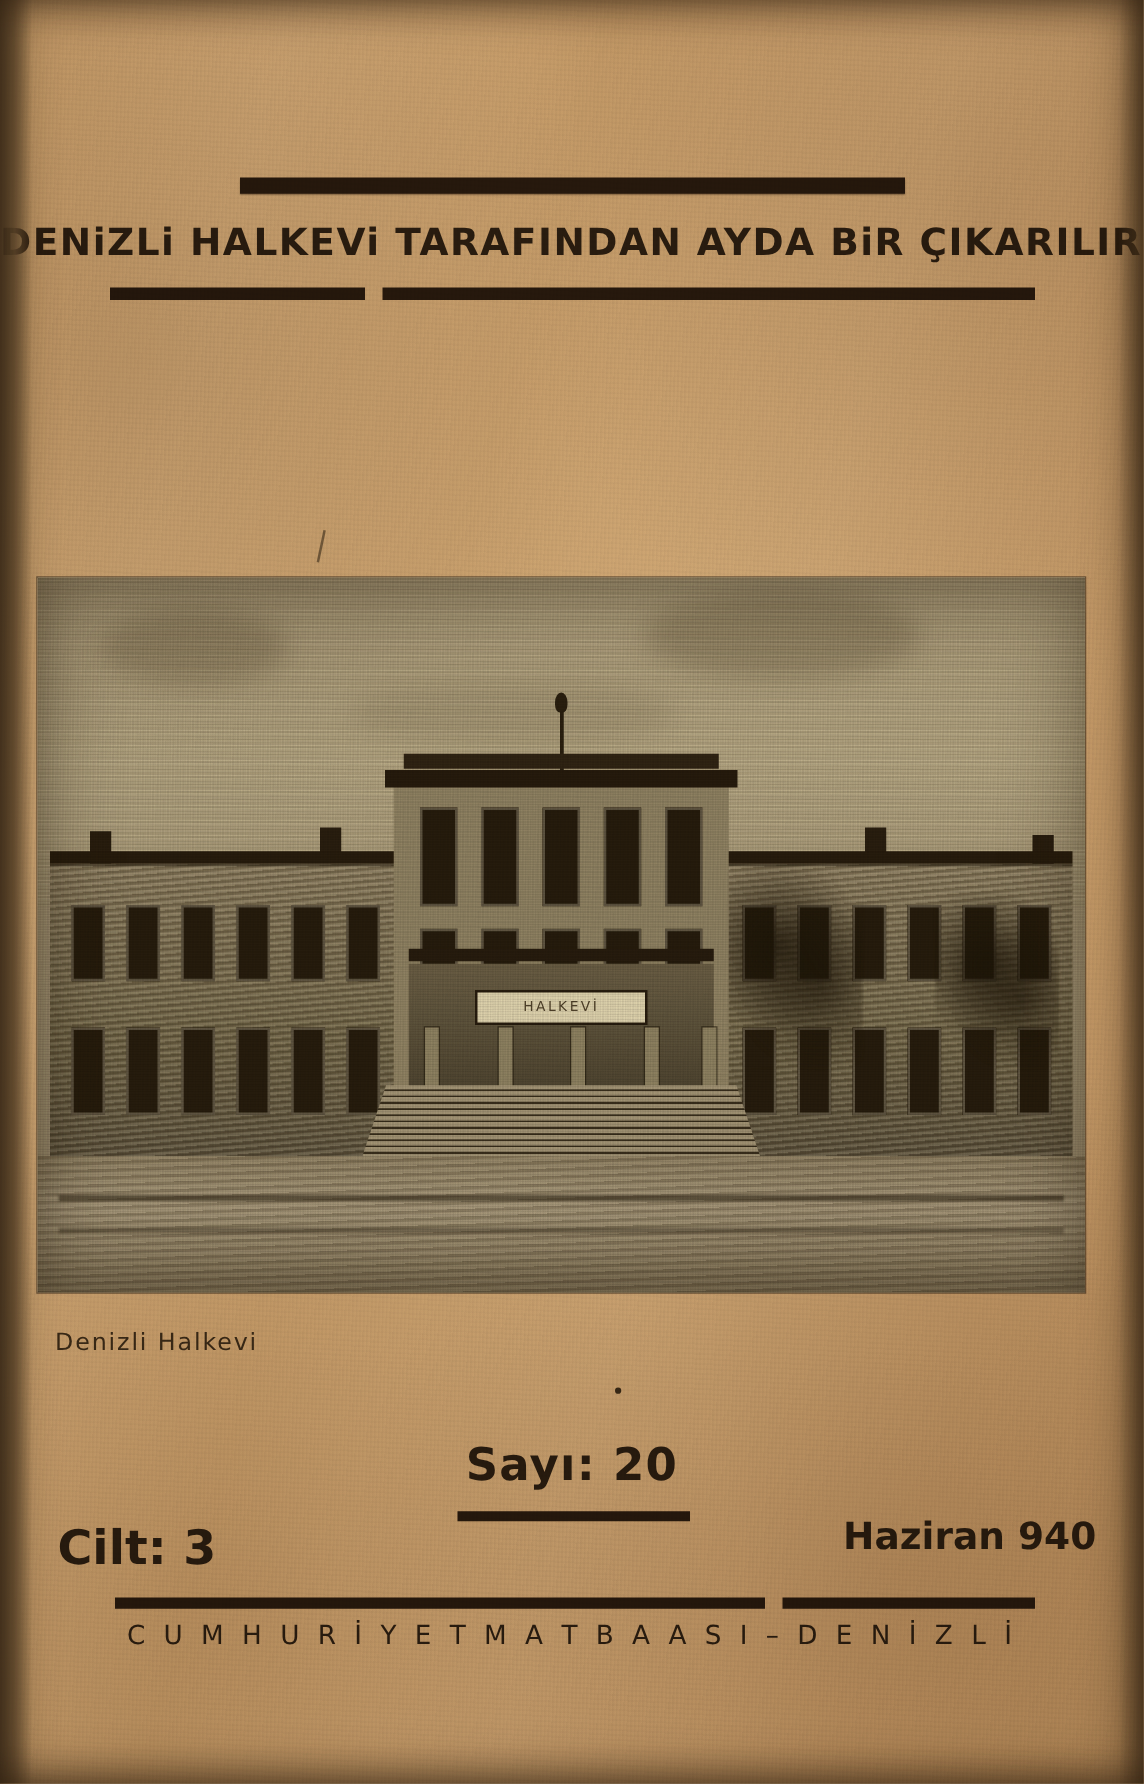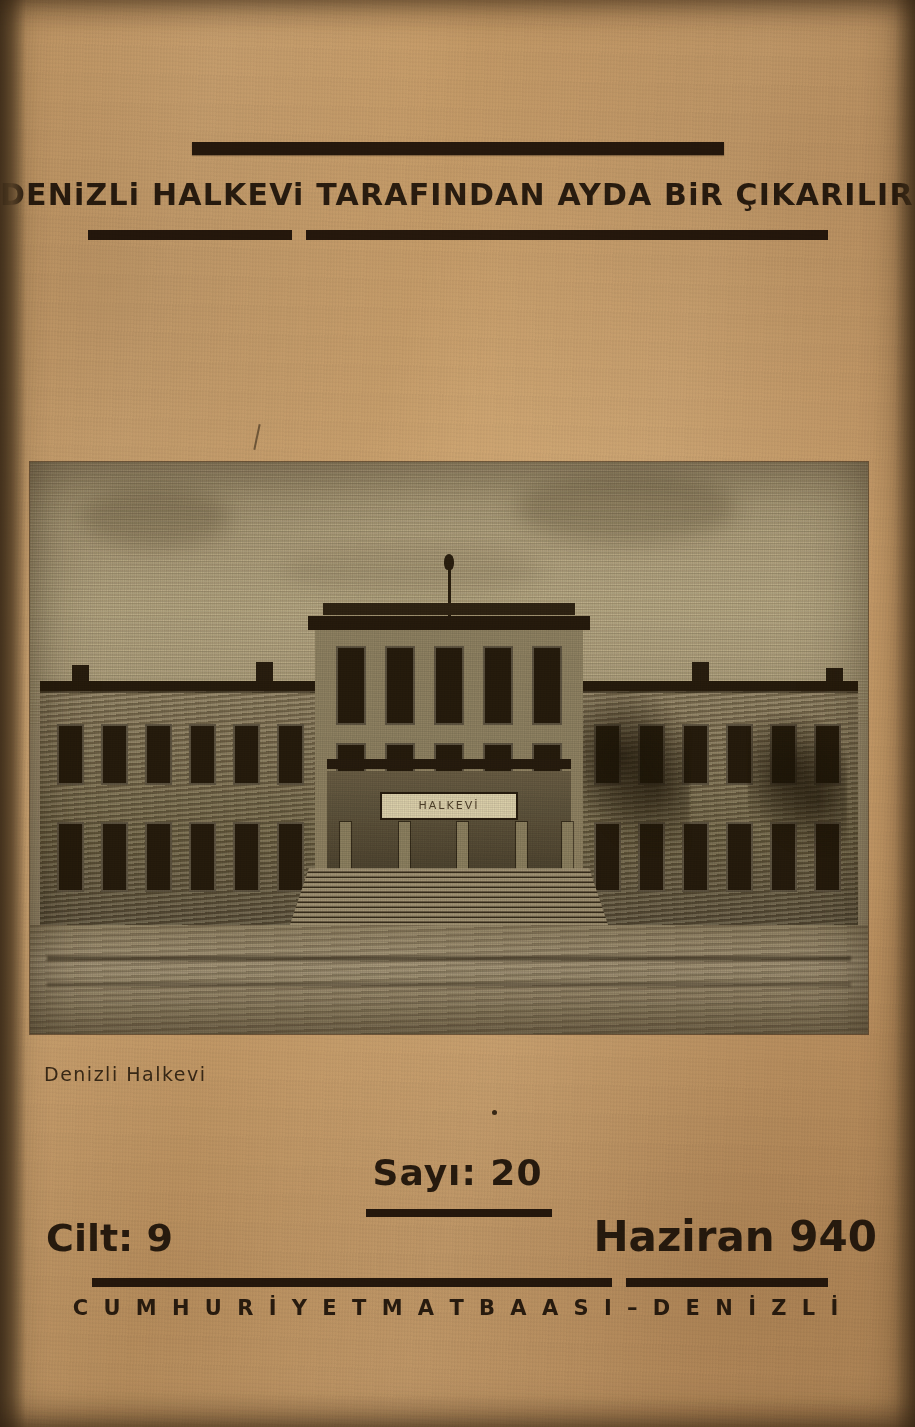--- a/index.html
+++ b/index.html
@@ -375,40 +375,40 @@
     font-weight: 700;
     font-size: 38px;
     color: #291c0f;
   }
   .date {
     position: absolute;
     right: 38px;
     top: 1212px;
     font-family: "DejaVu Sans", sans-serif;
     font-weight: 700;
-    font-size: 42px;
+    font-size: 30px;
     color: #291c0f;
   }
   .rule-group-2 {
     position: absolute;
     left: 92px;
     top: 1278px;
     width: 736px;
     height: 9px;
   }
   .rule-group-2 .rule-seg.c { left: 0; width: 520px; height: 9px; }
   .rule-group-2 .rule-seg.d { left: 534px; width: 202px; height: 9px; }
   .printer {
     position: absolute;
     left: 0;
     top: 1296px;
     width: 915px;
     text-align: center;
     font-family: "DejaVu Sans", sans-serif;
-    font-weight: 700;
+    font-weight: 400;
     font-size: 21px;
     letter-spacing: 4px;
     color: #2a1d10;
   }
   
   .mark {
     position: absolute;
     background: rgba(45,32,16,0.55);
     pointer-events: none;
   }
@@ -528,21 +528,21 @@
         <div class="photo-noise"></div>
         <div class="photo-vignette"></div>
       </div>
     </div>
 
     <div class="caption">Denizli Halkevi</div>
     <div class="dot"></div>
 
     <div class="issue">Sayı: 20</div>
     <div class="rule-2"></div>
-    <div class="volume">Cilt: 9</div>
+    <div class="volume">Cilt: 3</div>
     <div class="date">Haziran 940</div>
 
     <div class="rule-group-2">
       <div class="rule-seg c"></div>
       <div class="rule-seg d"></div>
     </div>
 
     <div class="printer">C U M H U R İ Y E T   M A T B A A S I  –  D E N İ Z L İ</div>
 
     <div class="mark" style="left:256px;top:424px;width:2px;height:26px;transform:rotate(12deg);"></div>

